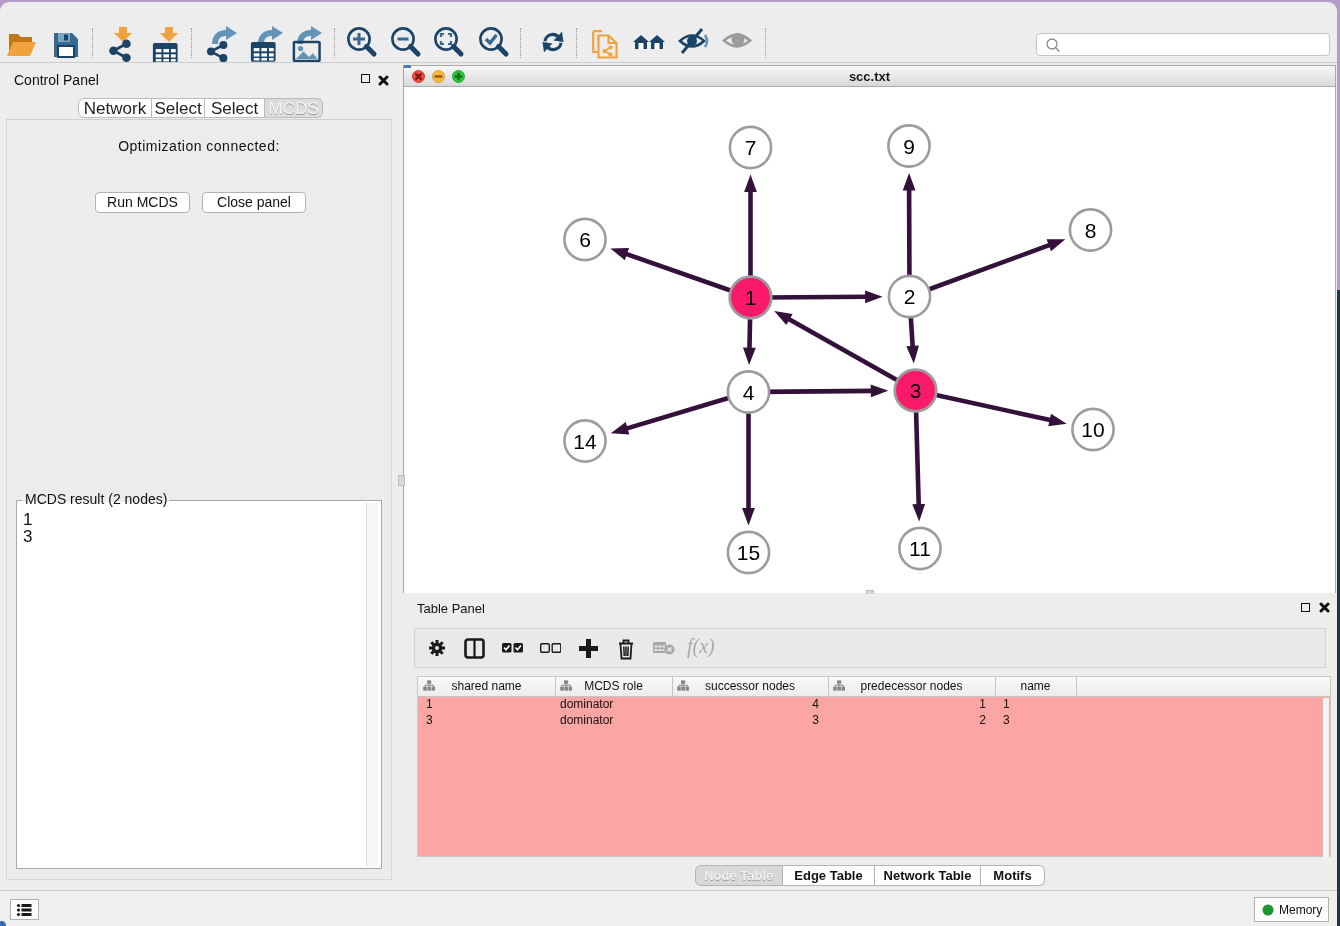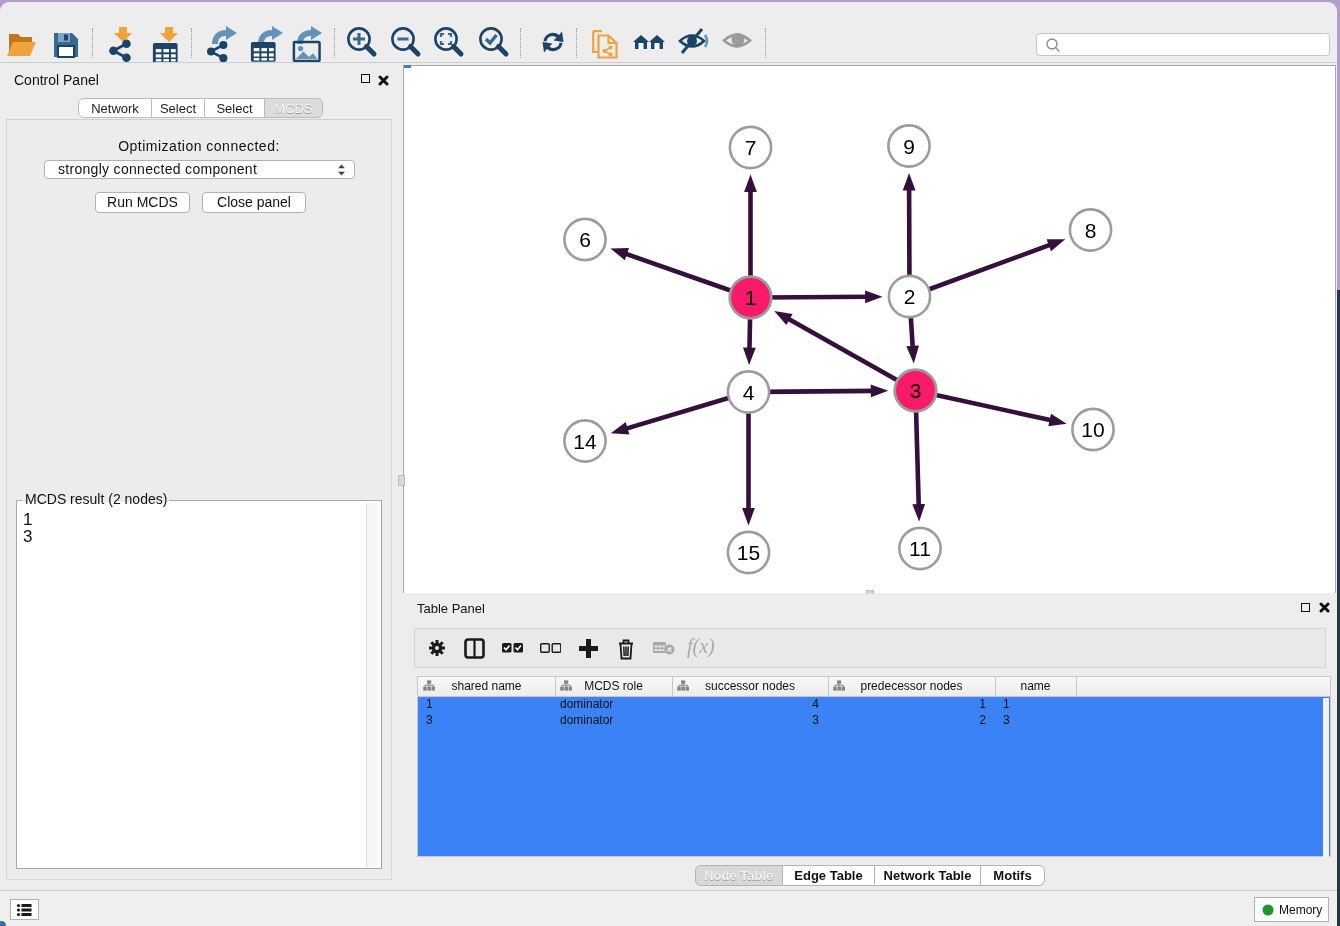--- a/index.html
+++ b/index.html
@@ -13,21 +13,21 @@
 #title-text { position:absolute; top:3px; left:0; width:1337px; text-align:center; font-size:14px; color:#b3b3b3; }
 #toolbar { position:absolute; left:0; top:21px; width:1337px; height:40px; background:#ededed; border-bottom:1px solid #cdcdcd; overflow:hidden; }
 .tbi { position:absolute; top:0; }
 .vsep { position:absolute; top:5px; height:30px; width:1px; border-left:1px dotted #9a9a9a; }
 #search { position:absolute; left:1036px; top:10px; width:294px; height:23px; background:#fff; border:1px solid #c4c4c4; border-radius:4px; }
 #main { position:absolute; left:0; top:61px; width:1337px; height:827px; background:#ededed; }
 
 #cp-title { position:absolute; left:14px; top:9px; font-size:14px; color:#111; }
 #cp-float { position:absolute; left:361px; top:11px; width:9px; height:9px; border:1.5px solid #111; }
 #cp-x { position:absolute; left:378px; top:9px; }
-.mactab { position:absolute; top:35px; height:20px; border:1px solid #bbb; background:#fff; font-size:13px; color:#222; text-align:center; line-height:19px; }
+.mactab { position:absolute; top:35px; height:20px; border:1px solid #bbb; background:#fff; font-size:17px; color:#222; text-align:center; line-height:19px; }
 #cp-inner { position:absolute; left:6px; top:56px; width:386px; height:761px; background:#ececec; border:1px solid #d6d6d6; border-top:1px solid #cfcfcf; }
 #opt-label { position:absolute; left:0; top:75px; width:398px; text-align:center; font-size:14px; letter-spacing:0.5px; color:#111; }
 #opt-select { position:absolute; left:44px; top:97px; width:311px; height:19px; background:#fff; border:1px solid #b2b2b2; border-radius:4px; font-size:14px; letter-spacing:0.3px; color:#111; line-height:17px; padding-left:13px; }
 .btn { position:absolute; top:129px; height:21px; background:#fff; border:1px solid #b2b2b2; border-radius:4px; font-size:14px; color:#111; text-align:center; line-height:19px; }
 #mcds-box { position:absolute; left:16px; top:437px; width:366px; height:369px; background:#fff; border:1px solid #a8a8a8; }
 #mcds-label { position:absolute; left:23px; top:428px; font-size:14px; color:#111; background:transparent; padding:0 2px; }
 #mcds-label-bg { position:absolute; left:22px; top:436px; width:147px; height:3px; background:#ececec; }
 #mcds-scroll { position:absolute; right:3px; top:2px; width:12px; height:364px; background:#f6f6f6; border-left:1px solid #e0e0e0; }
 
 #netwin { position:absolute; left:403px; top:2px; width:933px; height:528px; border:1px solid #a8a8a8; background:#fff; }
@@ -36,21 +36,21 @@
 .traffic { position:absolute; top:3.5px; width:13px; height:13px; border-radius:50%; }
 #net-canvas { position:absolute; left:0; top:22px; width:931px; height:505px; background:#fff; }
 #grip1 { position:absolute; left:398px; top:412px; width:7px; height:11px; background:#d8d8d8; border:1px solid #bdbdbd; }
 #grip2 { position:absolute; left:866px; top:527px; width:8px; height:5px; background:#d8d8d8; border:1px solid #bdbdbd; }
 
 #tp { position:absolute; left:403px; top:531px; width:934px; height:296px; background:#ededed; }
 #tp-title { position:absolute; left:14px; top:7px; font-size:13px; color:#111; }
 #tp-float { position:absolute; left:898px; top:9px; width:9px; height:9px; border:1.5px solid #111; }
 #tp-x { position:absolute; left:916px; top:5px; }
 #tp-toolbar { position:absolute; left:11px; top:34px; width:912px; height:40px; background:#e9e9e9; border:1px solid #d4d4d4; }
-#tp-table { position:absolute; left:14px; top:82px; width:914px; height:181px; background:#3b82f6; border:1px solid #c9c9c9;padding-left:12px; }
+#tp-table { position:absolute; left:14px; top:82px; width:914px; height:181px; background:#fca5a5; border:1px solid #c9c9c9;padding-left:12px; }
 #tp-header { position:absolute; left:0; top:0; width:912px; height:20px; background:linear-gradient(#f9f9f9,#ececec); border-bottom:1px solid #c6c6c6; font-size:12px; color:#111; }
 .col-sep { position:absolute; top:0; height:20px; width:1px; background:#c6c6c6; }
 .hdr { position:absolute; top:2px; font-size:12px; color:#111; }
 .cell { position:absolute; font-size:12px; color:#111; height:16px; line-height:16px; }
 #tp-tabs { position:absolute; left:0; top:0px; width:934px; }
 .btab { position:absolute; top:0; height:21px; border:1px solid #b3b3b3; font-size:13px; font-weight:bold; text-align:center; line-height:19px; background:#fff; color:#111; }
 
 #statusbar { position:absolute; left:0; top:888px; width:1337px; height:36px; background:#efefef; border-top:1px solid #cbcbcb; }
 #list-btn { position:absolute; left:10px; top:8px; width:29px; height:21px; background:#fdfdfd; border:1px solid #b2b2b2; }
 #mem-btn { position:absolute; left:1254px; top:6px; width:75px; height:25px; background:#fdfdfd; border:1px solid #b2b2b2; font-size:12px; }
@@ -232,35 +232,48 @@
     <div id="cp-float"></div>
     <div id="cp-x"><svg width="11" height="11" viewBox="0 0 11 11">
           <path d="M2 2 L9 9 M9 2 L2 9" stroke="#111" stroke-width="3" stroke-linecap="round"></path>
         </svg></div>
     <div class="mactab" style="left:78px; width:74px; border-radius:6px 0 0 6px;">Network</div>
     <div class="mactab" style="left:152px; width:53px; border-left:none;">Select</div>
     <div class="mactab" style="left:205px; width:60px; border-left:none;">Select</div>
     <div class="mactab" style="left:265px; width:58px; border-left:none; border-radius:0 6px 6px 0; background:#dcdcdc; color:#f5f5f5; text-shadow:0 1px 0 #9a9a9a;">MCDS</div>
     <div id="cp-inner"></div>
     <div id="opt-label">Optimization connected:</div>
-    <div id="opt-select">strongly connected component
-      <svg width="11" height="14" style="position:absolute;right:7px;top:2px" viewBox="0 0 11 14">
-          <path d="M2 5.2 L5.5 1.5 L9 5.2 Z M2 8.8 L5.5 12.5 L9 8.8 Z" fill="#444"></path>
-        </svg>
-    </div>
     <div class="btn" style="left:95px; width:95px;">Run MCDS</div>
     <div class="btn" style="left:202px; width:104px;">Close panel</div>
     <div id="mcds-box">
       <div style="position:absolute;left:6px;top:11px;font-size:17px;line-height:16.5px;color:#111;">1<br>3</div>
       <div id="mcds-scroll"></div>
     </div>
     <div id="mcds-label-bg"></div>
     <div id="mcds-label">MCDS result (2 nodes)</div>
 
     <div id="netwin">
+      <div id="net-titlebar">
+        <div class="traffic" style="left:8px; background:#ee4c43; border:1px solid #d23b33;">
+            <svg width="11" height="11" viewBox="0 0 11 11" style="position:absolute;left:0;top:0">
+              <path d="M3.1 3.1 L7.9 7.9 M7.9 3.1 L3.1 7.9" stroke="#801812" stroke-width="2.3" stroke-linecap="round"></path>
+            </svg>
+          </div>
+        <div class="traffic" style="left:28px; background:#f6b73e; border:1px solid #dda02e;">
+            <svg width="11" height="11" viewBox="0 0 11 11" style="position:absolute;left:0;top:0">
+              <path d="M2.7 5.5 L8.3 5.5" stroke="#8e5b10" stroke-width="2.4" stroke-linecap="round"></path>
+            </svg>
+          </div>
+        <div class="traffic" style="left:48px; background:#2ec23e; border:1px solid #28a835;">
+            <svg width="11" height="11" viewBox="0 0 11 11" style="position:absolute;left:0;top:0">
+              <path d="M2.7 5.5 L8.3 5.5 M5.5 2.7 L5.5 8.3" stroke="#0e6e1a" stroke-width="2.4" stroke-linecap="round"></path>
+            </svg>
+          </div>
+        <div id="net-title">scc.txt</div>
+      </div>
       <div id="net-canvas">
         <svg id="gsvg" width="931" height="505" viewBox="0 0 931 505" style="position:absolute;left:0;top:0">
 <line x1="346.5" y1="209.5" x2="346.5" y2="99.9" stroke="#33113a" stroke-width="4.6"></line>
 <polygon points="346.5,86.4 352.9,103.9 340.1,103.9" fill="#33113a"></polygon>
 <line x1="346.5" y1="209.5" x2="219.1" y2="164.9" stroke="#33113a" stroke-width="4.6"></line>
 <polygon points="206.4,160.4 225.0,160.1 220.8,172.2" fill="#33113a"></polygon>
 <line x1="346.5" y1="209.5" x2="465.1" y2="208.8" stroke="#33113a" stroke-width="4.6"></line>
 <polygon points="478.6,208.7 461.1,215.2 461.1,202.4" fill="#33113a"></polygon>
 <line x1="346.5" y1="209.5" x2="345.4" y2="263.6" stroke="#33113a" stroke-width="4.6"></line>
 <polygon points="345.1,277.1 339.0,259.5 351.8,259.7" fill="#33113a"></polygon>

